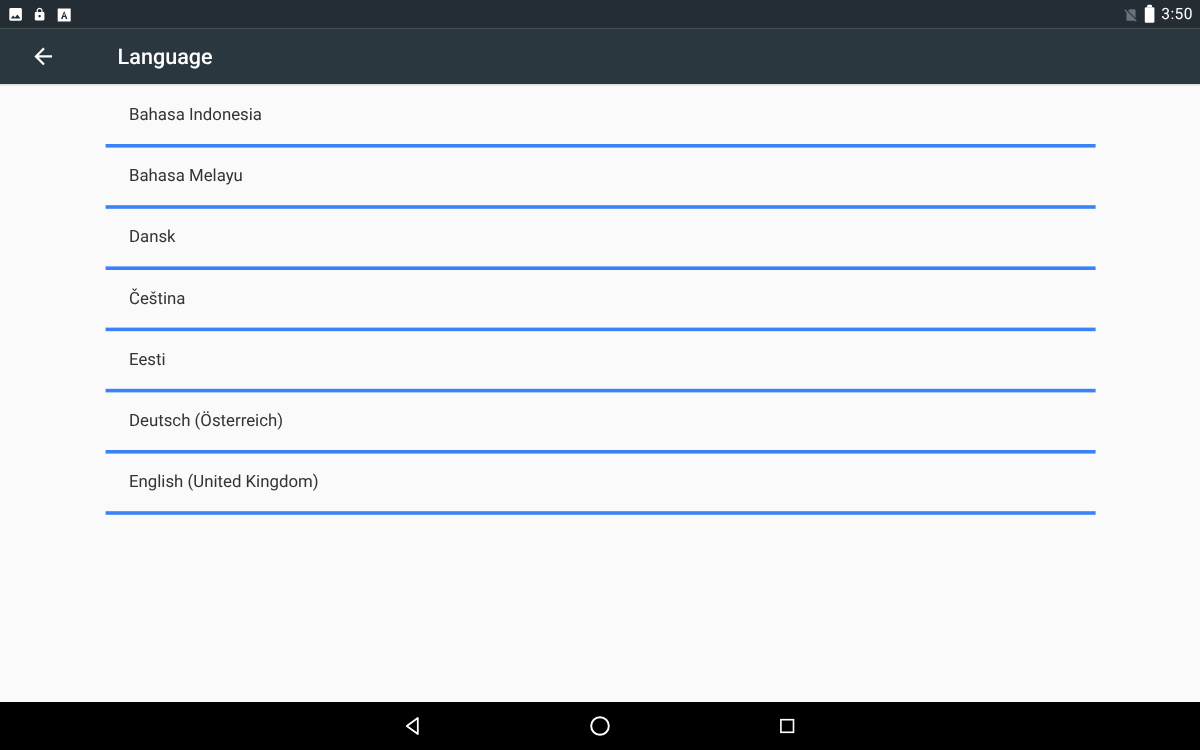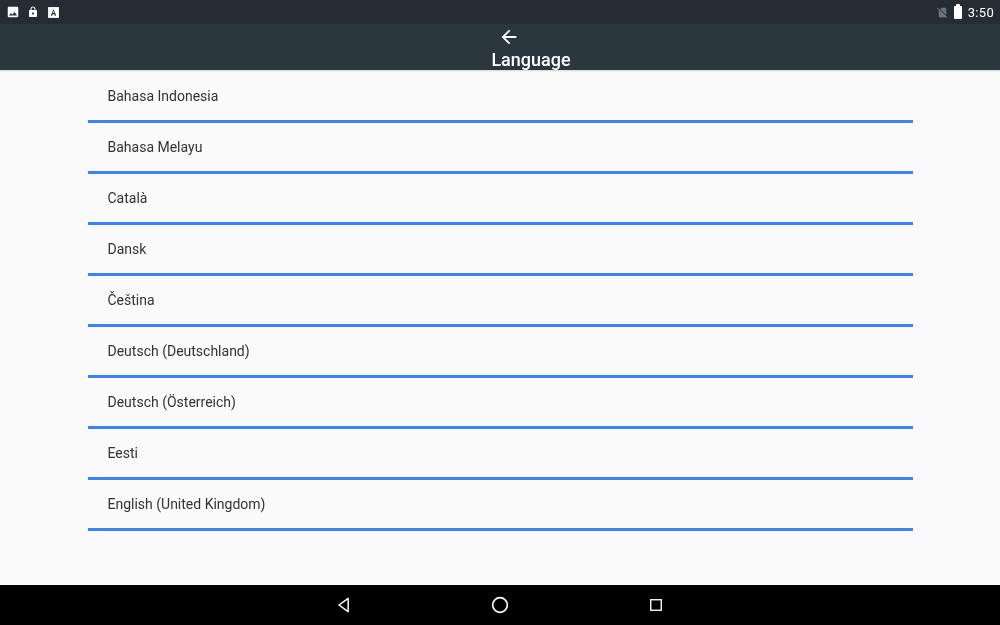--- a/index.html
+++ b/index.html
@@ -65,21 +65,20 @@
       letter-spacing: 0.3px;
       margin-left: 2px;
     }
     .app-bar {
       height: 46px;
       background: #2b373f;
       display: flex;
       align-items: center;
       padding-left: 18px;
       color: #fff;
-      flex-direction: column;
     }
     .back-btn {
       width: 36px;
       height: 36px;
       display: flex;
       align-items: center;
       justify-content: center;
       cursor: pointer;
     }
     .title {
@@ -176,36 +175,30 @@
 
 <div class="content">
   <div class="list">
     <div class="list-item">
         <span>Bahasa Indonesia</span>
       </div>
     <div class="list-item">
         <span>Bahasa Melayu</span>
       </div>
     <div class="list-item">
-        <span>Català</span>
-      </div>
-    <div class="list-item">
         <span>Dansk</span>
       </div>
     <div class="list-item">
         <span>Čeština</span>
       </div>
     <div class="list-item">
-        <span>Deutsch (Deutschland)</span>
+        <span>Eesti</span>
       </div>
     <div class="list-item">
         <span>Deutsch (Österreich)</span>
-      </div>
-    <div class="list-item">
-        <span>Eesti</span>
       </div>
     <div class="list-item">
         <span>English (United Kingdom)</span>
       </div>
   </div>
 </div>
 
 <div class="nav-bar">
   <div class="nav-btn">
     <svg width="20" height="20" viewBox="0 0 24 24">

